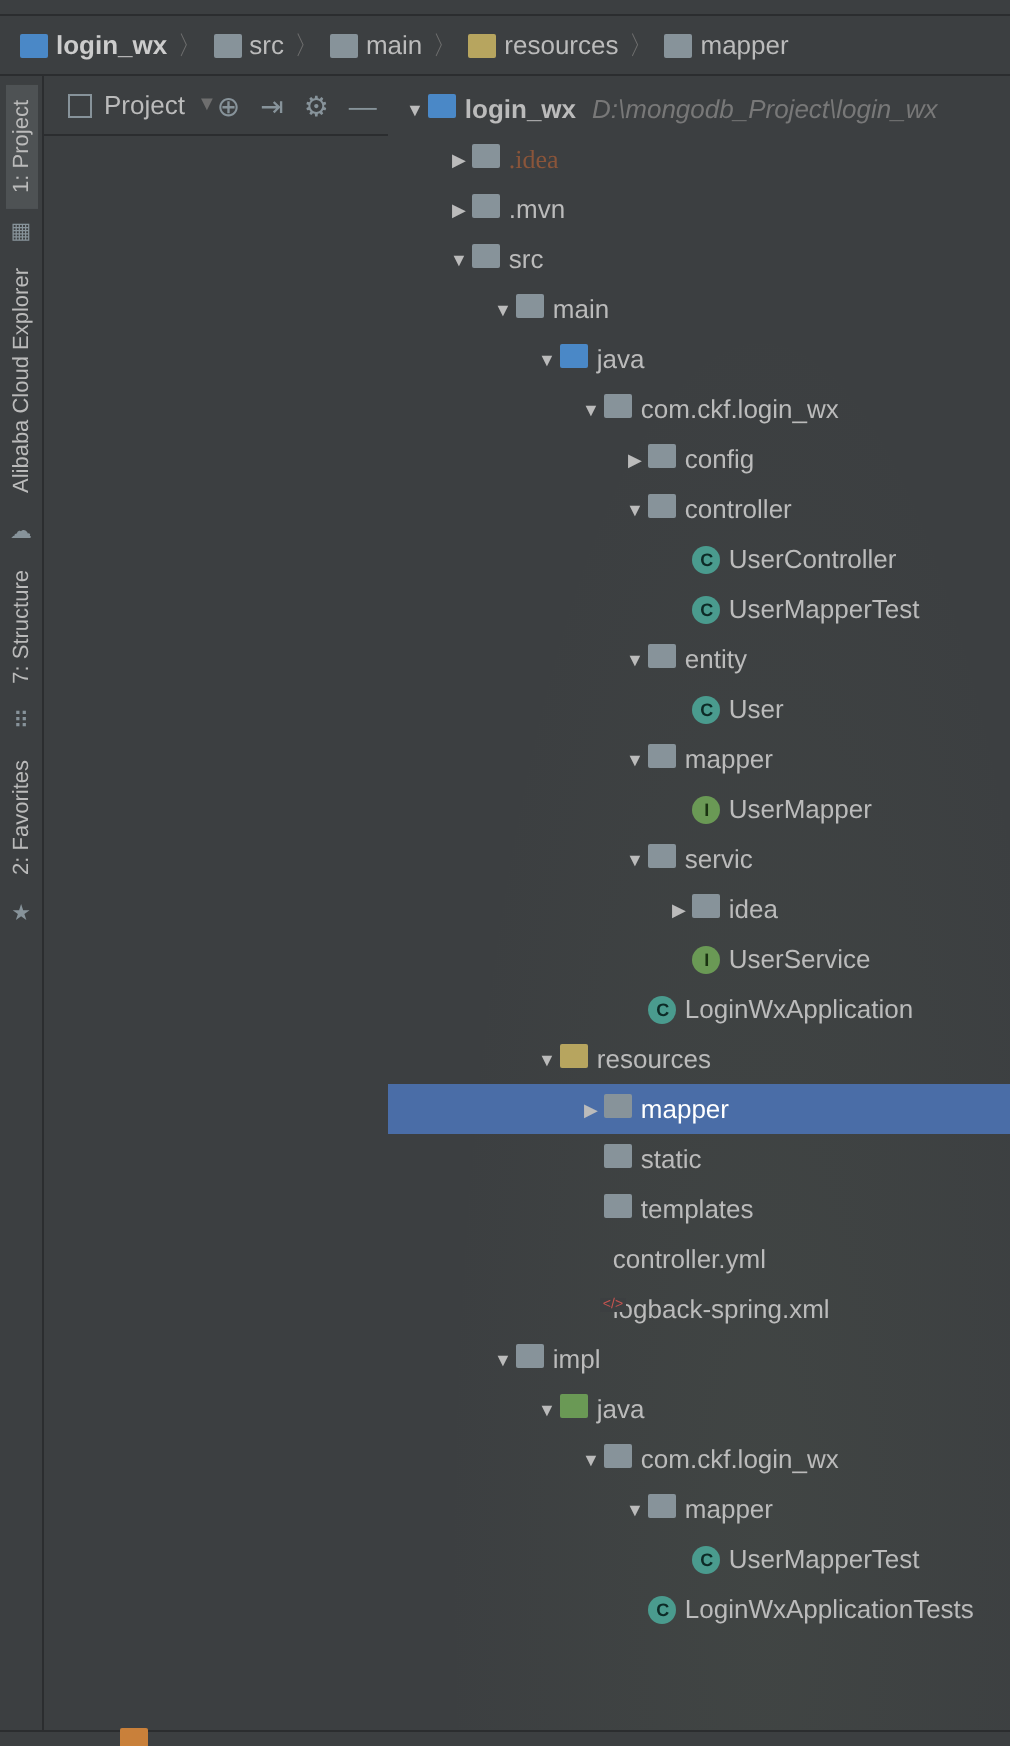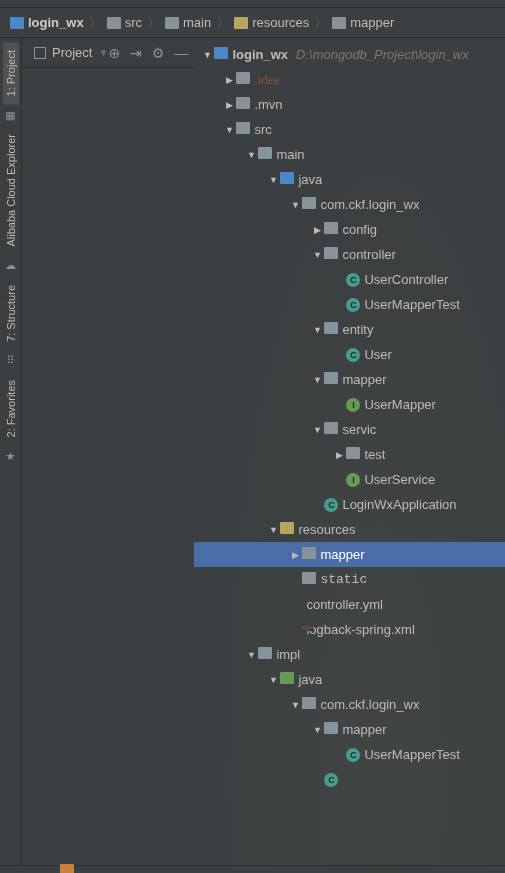--- a/index.html
+++ b/index.html
@@ -241,21 +241,21 @@
           <span class="lbl">UserMapper</span>
         </div>
         <div class="node" style="padding-left: 118px;">
           <span class="arrow">▼</span>
           <span class="ic"><span class="folder-ic "></span></span>
           <span class="lbl">servic</span>
         </div>
         <div class="node" style="padding-left: 140px;">
           <span class="arrow">▶</span>
           <span class="ic"><span class="folder-ic "></span></span>
-          <span class="lbl">test</span>
+          <span class="lbl">idea</span>
         </div>
         <div class="node" style="padding-left: 140px;">
           <span class="arrow empty"></span>
           <span class="ic">
             <span class="circle-c circle-i">I</span>
           </span>
           <span class="lbl">UserService</span>
         </div>
         <div class="node" style="padding-left: 118px;">
           <span class="arrow empty"></span>
@@ -267,24 +267,29 @@
         <div class="node" style="padding-left: 74px;">
           <span class="arrow">▼</span>
           <span class="ic"><span class="folder-ic res"></span></span>
           <span class="lbl">resources</span>
         </div>
         <div class="node selected" style="padding-left: 96px;">
           <span class="arrow">▶</span>
           <span class="ic"><span class="folder-ic "></span></span>
           <span class="lbl">mapper</span>
         </div>
-        <div class="node" style="padding-left: 96px; font-family: Liberation Mono, monospace;">
+        <div class="node" style="padding-left: 96px;">
           <span class="arrow empty"></span>
           <span class="ic"><span class="folder-ic "></span></span>
           <span class="lbl">static</span>
+        </div>
+        <div class="node" style="padding-left: 96px;">
+          <span class="arrow empty"></span>
+          <span class="ic"><span class="folder-ic "></span></span>
+          <span class="lbl">templates</span>
         </div>
         <div class="node" style="padding-left: 96px;">
           <span class="arrow empty"></span>
           <span class="ic"><span class="file-y"></span></span>
           <span class="lbl">controller.yml</span>
         </div>
         <div class="node" style="padding-left: 96px;">
           <span class="arrow empty"></span>
           <span class="ic"><span class="file-x"></span></span>
           <span class="lbl">logback-spring.xml</span>
@@ -314,20 +319,21 @@
           <span class="ic">
             <span class="circle-c">C</span>
           </span>
           <span class="lbl">UserMapperTest</span>
         </div>
         <div class="node" style="padding-left: 118px;">
           <span class="arrow empty"></span>
           <span class="ic">
             <span class="circle-c">C</span>
           </span>
+          <span class="lbl">LoginWxApplicationTests</span>
         </div>
       </div>
   </div>
 </div>
 
 <div class="status-bar">
   <div class="orange-folder"></div>
 </div>
 
 </body></html>

